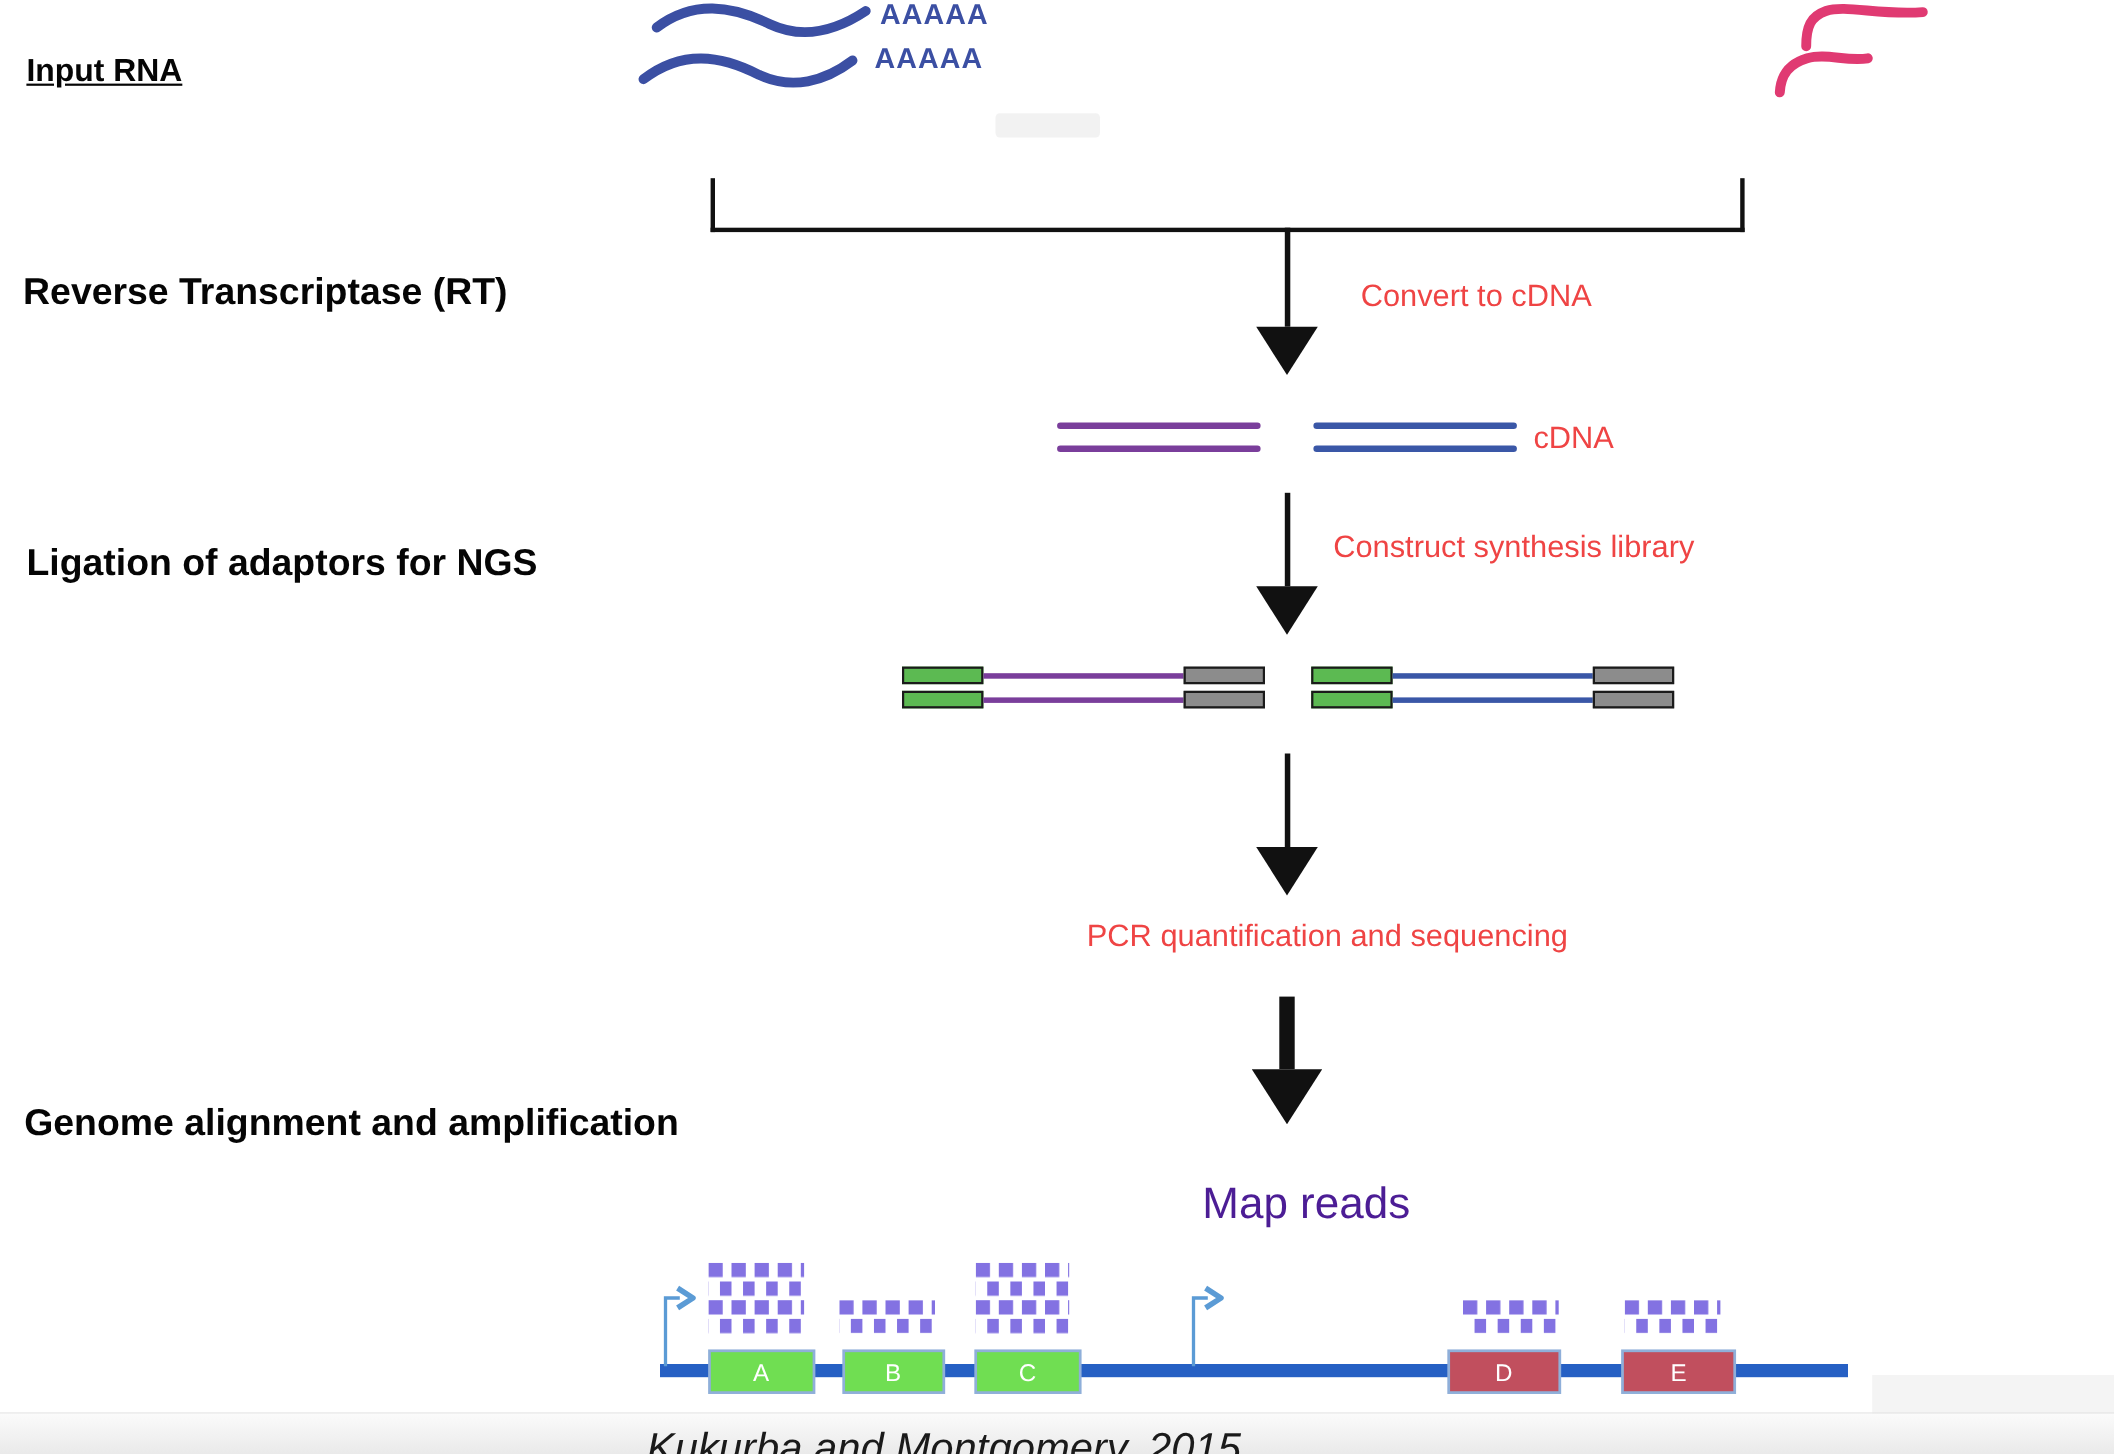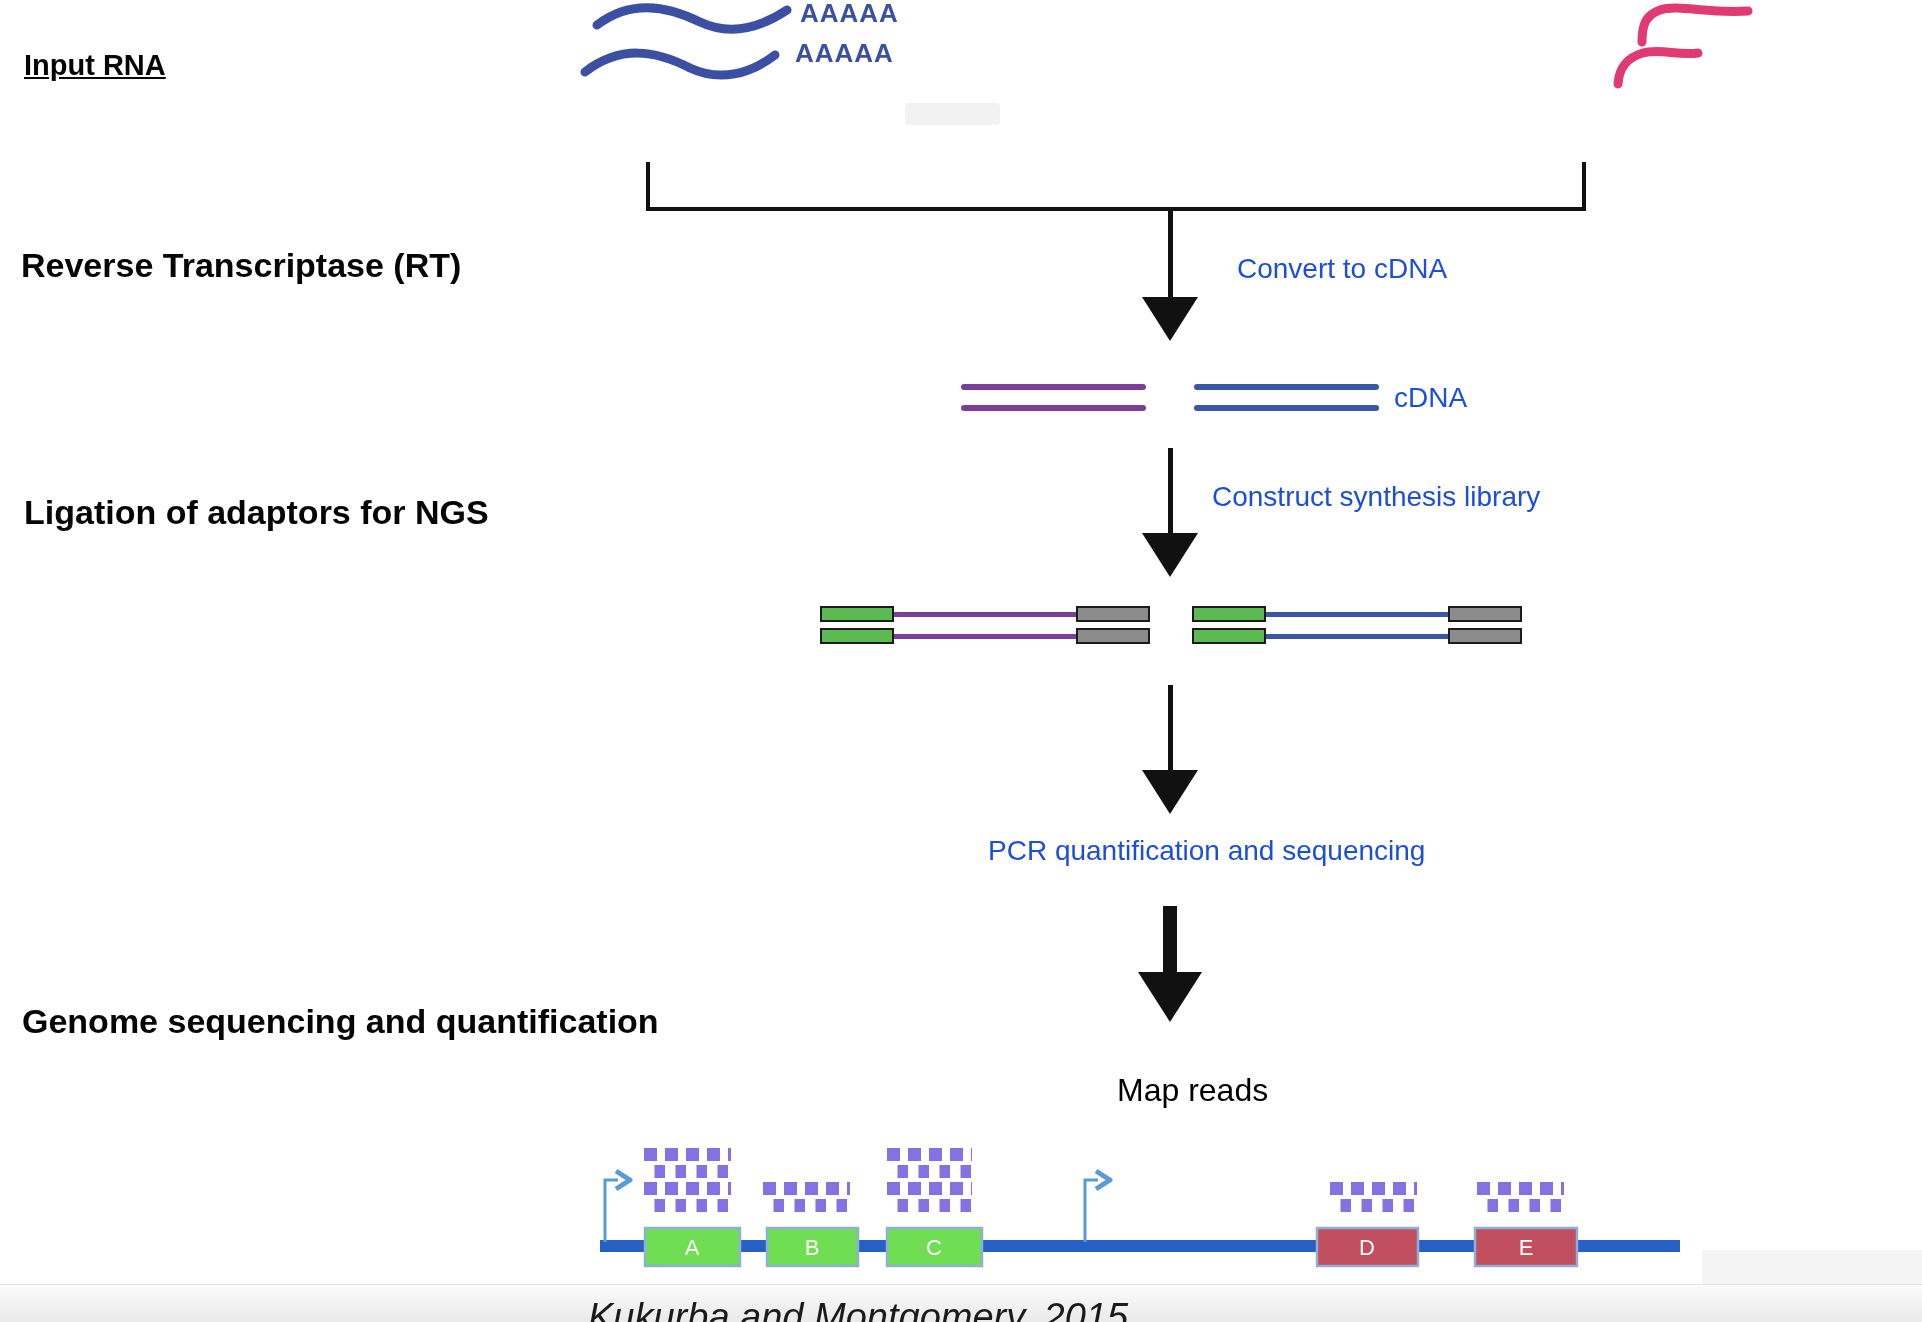--- a/index.html
+++ b/index.html
@@ -1,20 +1,20 @@
 <!DOCTYPE html>
 <html><head>
 <meta charset="utf-8">
 <style>
   html,body{margin:0;padding:0;background:#fff;}
   #root{position:relative;width:1922px;height:1322px;background:#ffffff;overflow:hidden;
         font-family:"Liberation Sans",sans-serif;color:#111;}
   .abs{position:absolute;}
   .heading{font-weight:bold;color:#050505;font-size:34px;line-height:50px;white-space:nowrap;}
-  .steptext{font-size:28px;color:#1d4ed8;white-space:nowrap;}
+  .steptext{font-size:28px;color:#ef4444;white-space:nowrap;}
   .polya{font-size:26px;font-weight:600;color:#3B4FA3;letter-spacing:1px;white-space:nowrap;}
   
   .bracket{border-left:4px solid #111;border-right:4px solid #111;border-bottom:4px solid #111;}
   
   .arrow{display:flex;flex-direction:column;align-items:center;}
   .stem{width:5px;background:#111;}
   .head{width:0;height:0;border-left:28px solid transparent;border-right:28px solid transparent;border-top:44px solid #111;}
   .stem-thick{width:14px;background:#111;}
   .head-thick{width:0;height:0;border-left:32px solid transparent;border-right:32px solid transparent;border-top:50px solid #111;}
   
@@ -23,40 +23,40 @@
   .purple{background:#7A3E9B;}
   .blue{background:#3A57A7;}
   
   .construct{display:flex;flex-direction:column;}
   .crow{display:flex;align-items:center;height:16px;}
   .crow + .crow{margin-top:6px;}
   .adapter{width:74px;height:16px;box-sizing:border-box;border:2px solid #1b1b1b;flex:0 0 auto;}
   .adapter.green{background:#5CBA52;}
   .adapter.gray{background:#8C8C8C;}
   .cline{flex:1;height:5px;}
-  .maptitle{font-size:32px;color:#000000;white-space:nowrap;margin-left:24px;}
+  .maptitle{font-size:40px;color:#4c1d95;white-space:nowrap;}
   .citation{font-size:38px;font-style:italic;color:#1a1a1a;white-space:nowrap;}
   .band{left:0;top:1284px;width:1922px;height:38px;background:linear-gradient(#fbfbfb,#e9e9e9);border-top:1px solid #e3e3e3;}
   .cornergray{left:1702px;top:1250px;width:220px;height:72px;background:#f4f4f4;}
   .ghost{left:905px;top:103px;width:95px;height:22px;background:#ededed;border-radius:4px;opacity:.7;}
 </style>
 </head>
 <body>
 
 <div id="root">
 
   <div class="abs heading" style="left:24px;top:40px;font-size:29px;text-decoration:underline;">Input RNA</div>
 
   <div class="abs" style="left:21px;top:240px;">
     <div class="heading">Reverse Transcriptase (RT)</div>
   </div>
 
   <div class="abs heading" style="left:24px;top:487px;">Ligation of adaptors for NGS</div>
 
-  <div class="abs heading" style="left:22px;top:996px;">Genome sequencing and quantification</div>
+  <div class="abs heading" style="left:22px;top:996px;">Genome alignment and amplification</div>
 
   <svg class="abs" style="left:575px;top:0;" width="330" height="95" viewBox="0 0 330 95">
     <path d="M 22 25 C 55 0, 90 5, 125 22 C 155 36, 185 28, 212 10" fill="none" stroke="#3B4FA3" stroke-width="9" stroke-linecap="round"></path>
     <path d="M 10 72 C 45 45, 80 50, 115 68 C 145 82, 175 74, 200 55" fill="none" stroke="#3B4FA3" stroke-width="9" stroke-linecap="round"></path>
   </svg>
   <div class="abs polya" style="left:800px;top:-2px;">AAAAA</div>
   <div class="abs polya" style="left:795px;top:38px;">AAAAA</div>
 
   <svg class="abs" style="left:1598px;top:0;" width="200" height="100" viewBox="0 0 200 100">
     <path d="M 150 11 C 110 14, 80 4, 62 10 C 48 15, 44 24, 44 42" fill="none" stroke="#E03A72" stroke-width="9" stroke-linecap="round"></path>

